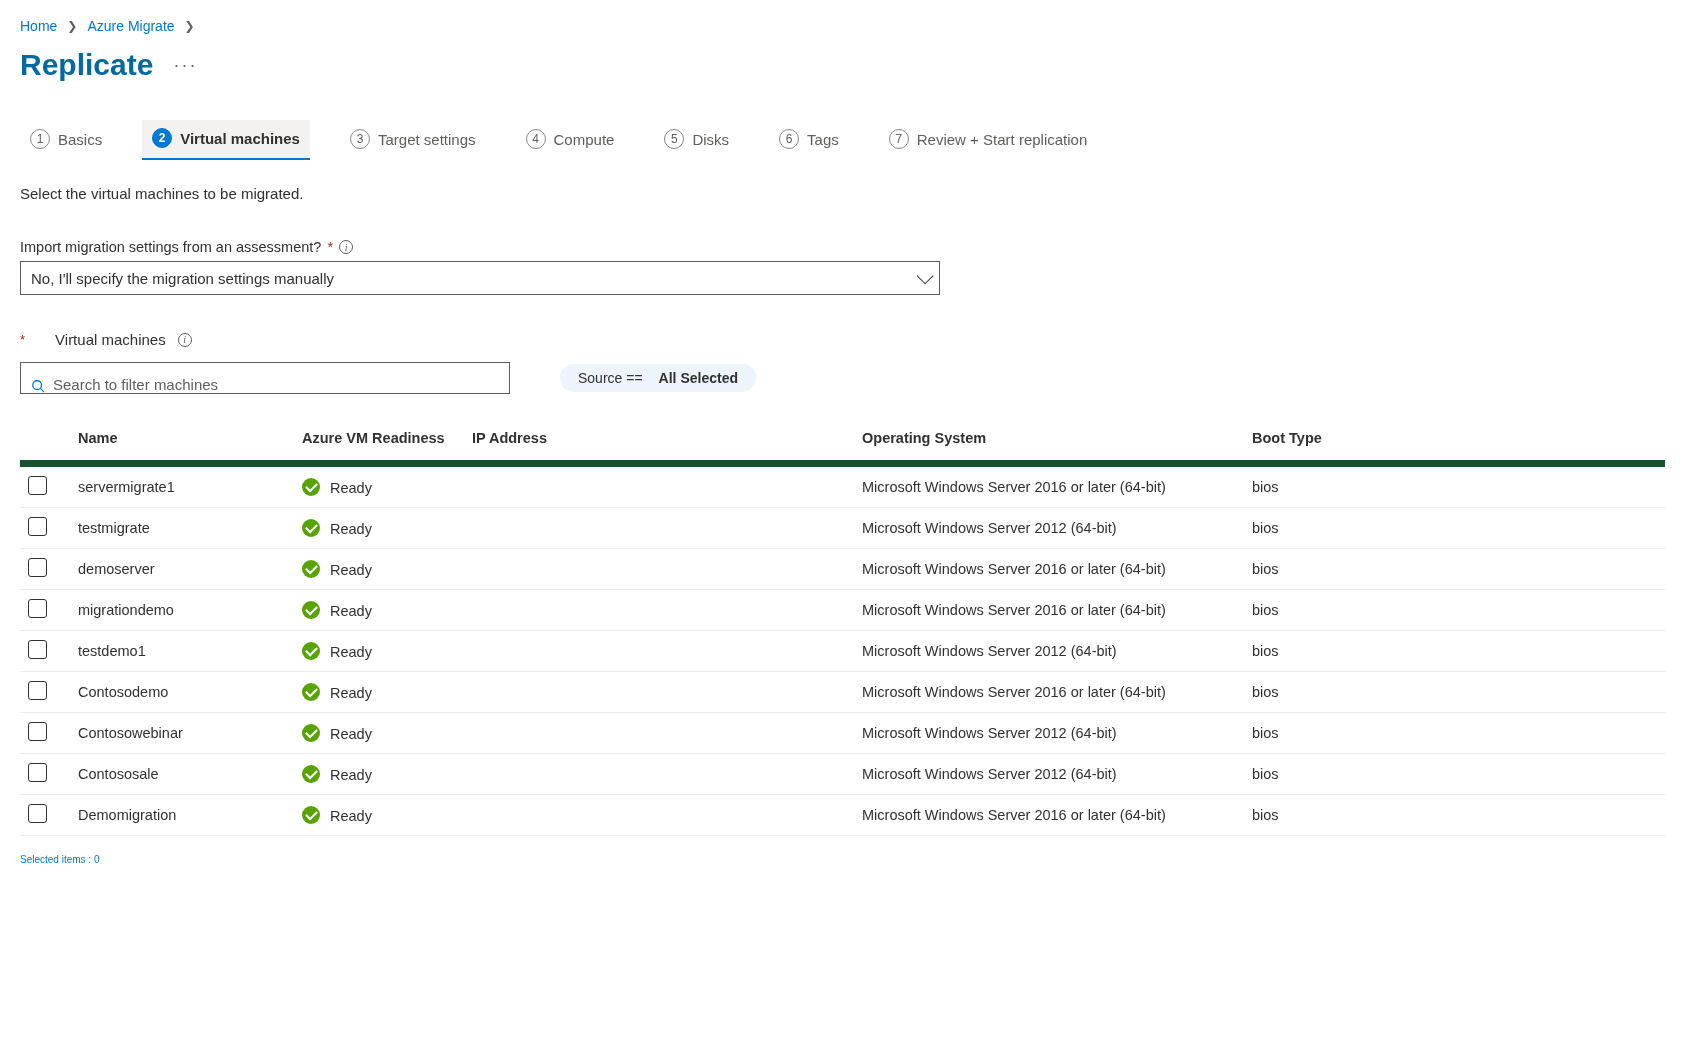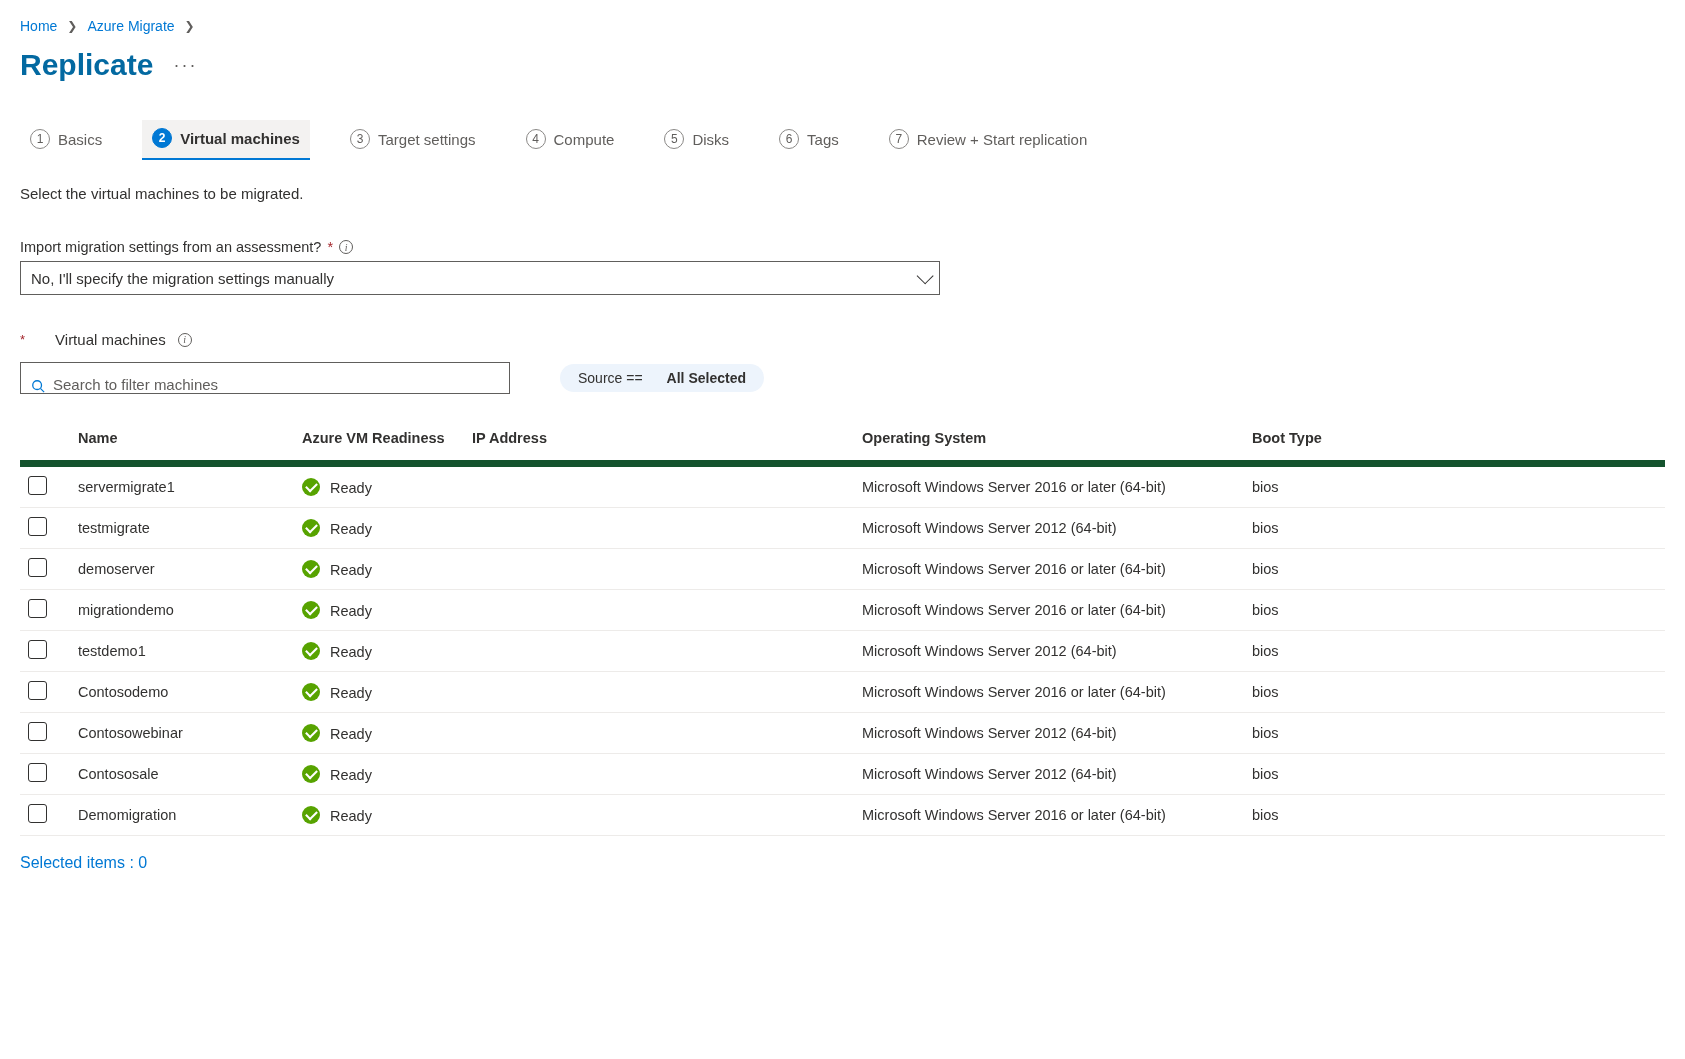--- a/index.html
+++ b/index.html
@@ -146,21 +146,21 @@
     .search-icon {
       width: 14px; height: 14px;
       color: #0078d4;
     }
     .filter-pill {
       background: #edf4fc;
       border-radius: 16px;
       padding: 6px 18px;
       font-size: 14px;
       display: flex;
-      gap: 24px;
+      gap: 16px;
       align-items: center;
     }
     .filter-pill .val { font-weight: 700; }
 
     
     table { width: 100%; border-collapse: collapse; }
     th {
       text-align: left;
       font-weight: 600;
       font-size: 14.5px;
@@ -202,21 +202,21 @@
       content: "";
       width: 5px; height: 9px;
       border-right: 2px solid #fff;
       border-bottom: 2px solid #fff;
       transform: rotate(45deg) translate(-1px, -1px);
     }
 
     .footer-status {
       margin-top: 18px;
       color: #0078d4;
-      font-size: 16px;
+      font-size: 10px;
     }
   </style>
 </head>
 <body>
 
 <nav class="breadcrumb">
   <a href="#">Home</a>
   <span class="sep">❯</span>
   <a href="#">Azure Migrate</a>
   <span class="sep">❯</span>

